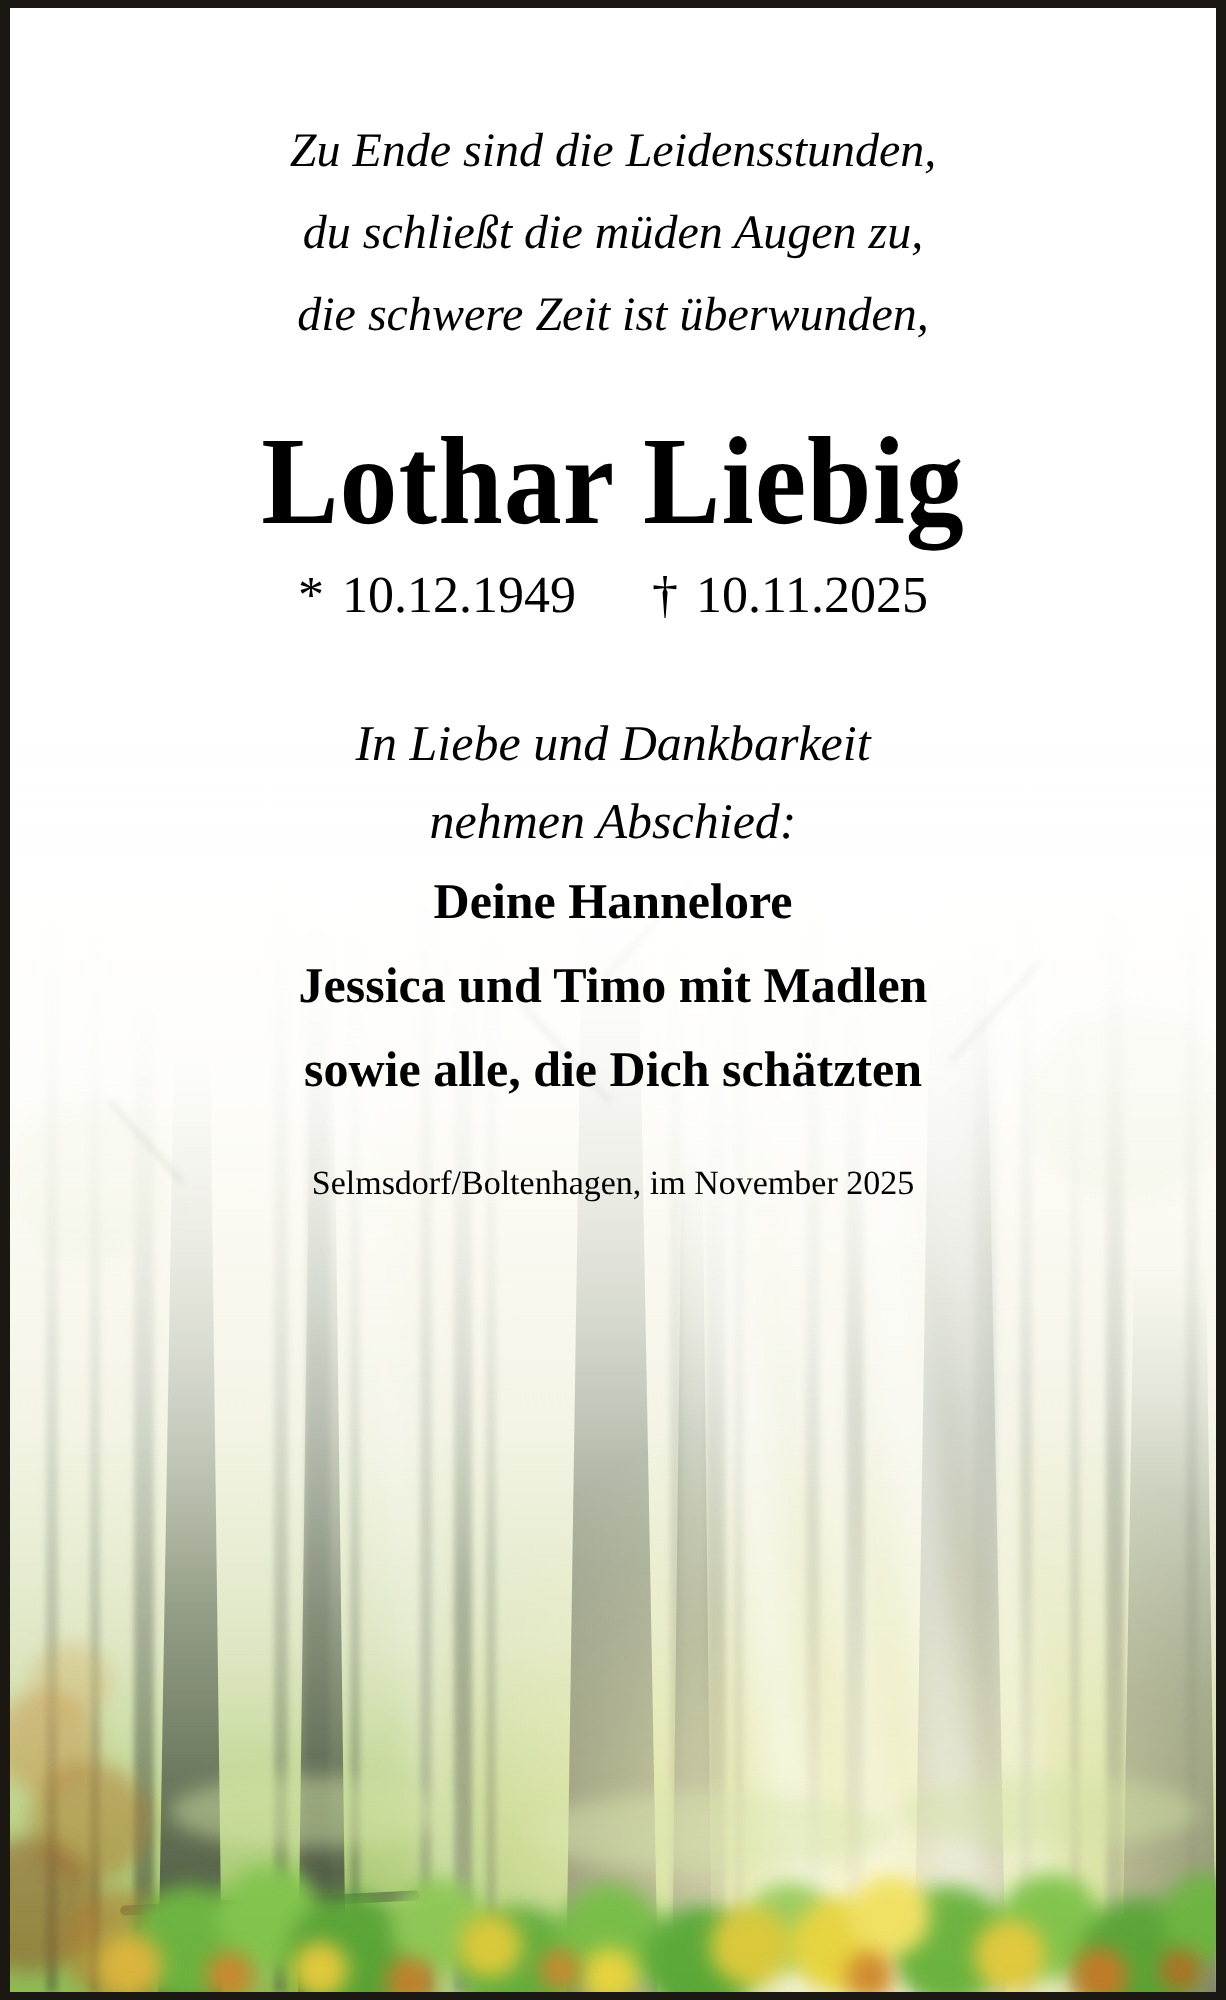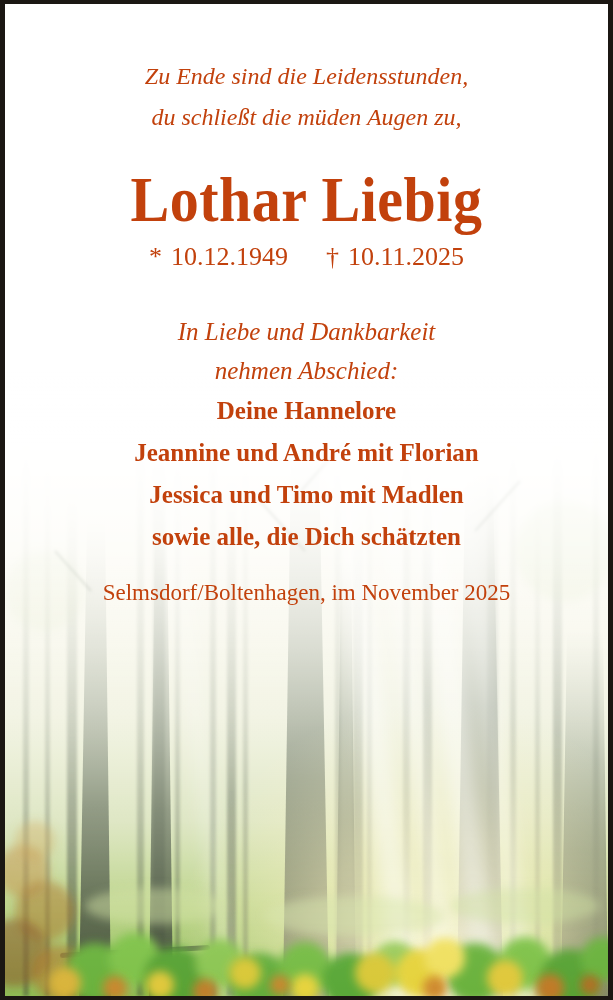--- a/index.html
+++ b/index.html
@@ -11,21 +11,21 @@
     position: relative;
     width: 613px;
     height: 1000px;
     box-sizing: border-box;
     border: 4px solid #1b1713;
     border-left-width: 5px;
     border-right-width: 5px;
     background: #ffffff;
     overflow: hidden;
     font-family: "Liberation Serif", "DejaVu Serif", serif;
-    color: #c2410c;
+    color: #000000;
   }
   .forest {
     position: absolute;
     left: 0;
     right: 0;
     bottom: 0;
     width: 100%;
     height: 625px;
     display: block;
   }
@@ -64,21 +64,21 @@
     line-height: 39px;
     font-style: italic;
   }
   .mourners {
     font-weight: bold;
     font-size: 25px;
   }
   .mourners > div { line-height: 42px; }
   .place-date {
     margin-top: 16px;
-    font-size: 23px;
+    font-size: 17px;
     line-height: 38px;
   }
   .funeral {
     margin-top: 30px;
     font-size: 25px;
     line-height: 37px;
   }
 </style>
 </head>
 <body>
@@ -232,20 +232,21 @@
     </g>
 
     <rect width="603" height="625" fill="url(#mist)"></rect>
   </svg>
 
   <div class="content">
 
     <div class="poem">
       <div>Zu Ende sind die Leidensstunden,</div>
       <div>du schließt die müden Augen zu,</div>
+      <div>die schwere Zeit ist überwunden,</div>
     </div>
 
     <div class="deceased-name">Lothar Liebig</div>
 
     <div class="dates">
       <span class="date-item">
         <span>*</span>
         <span>10.12.1949</span>
       </span>
       <span class="date-item">
@@ -254,21 +255,20 @@
       </span>
     </div>
 
     <div class="intro">
       <div>In Liebe und Dankbarkeit</div>
       <div>nehmen Abschied:</div>
     </div>
 
     <div class="mourners">
       <div>Deine Hannelore</div>
-      <div>Jeannine und André mit Florian</div>
       <div>Jessica und Timo mit Madlen</div>
       <div>sowie alle, die Dich schätzten</div>
     </div>
 
     <div class="place-date">Selmsdorf/Boltenhagen, im November 2025</div>
 
 
   </div>
 </div>
 

